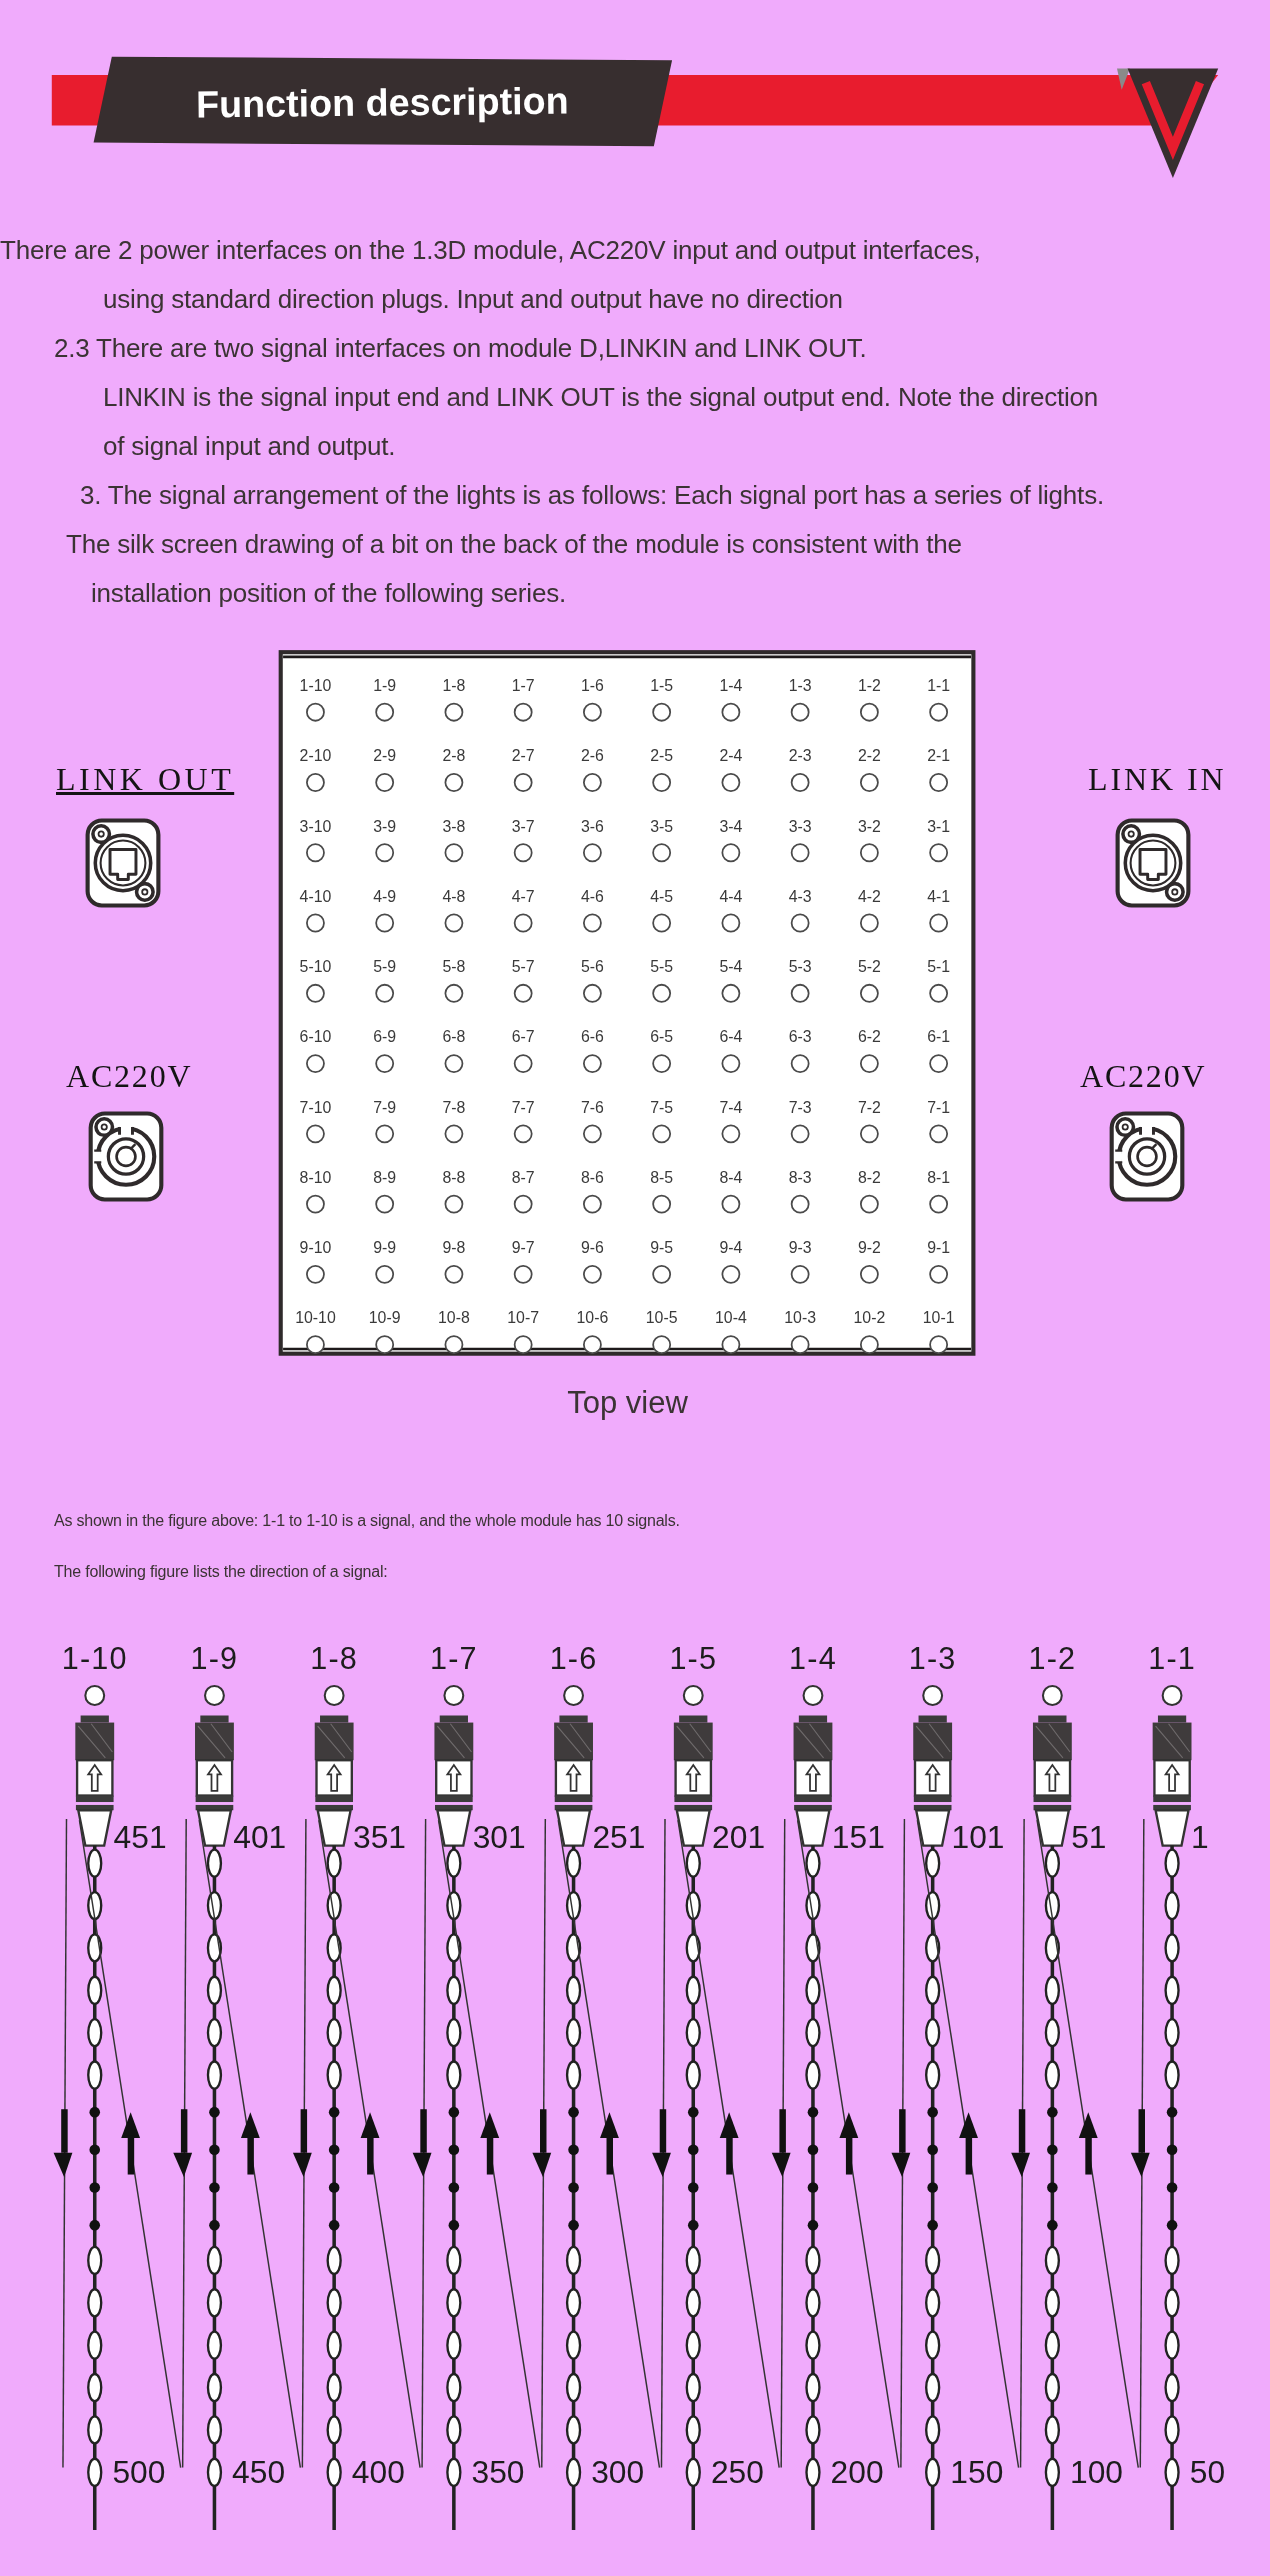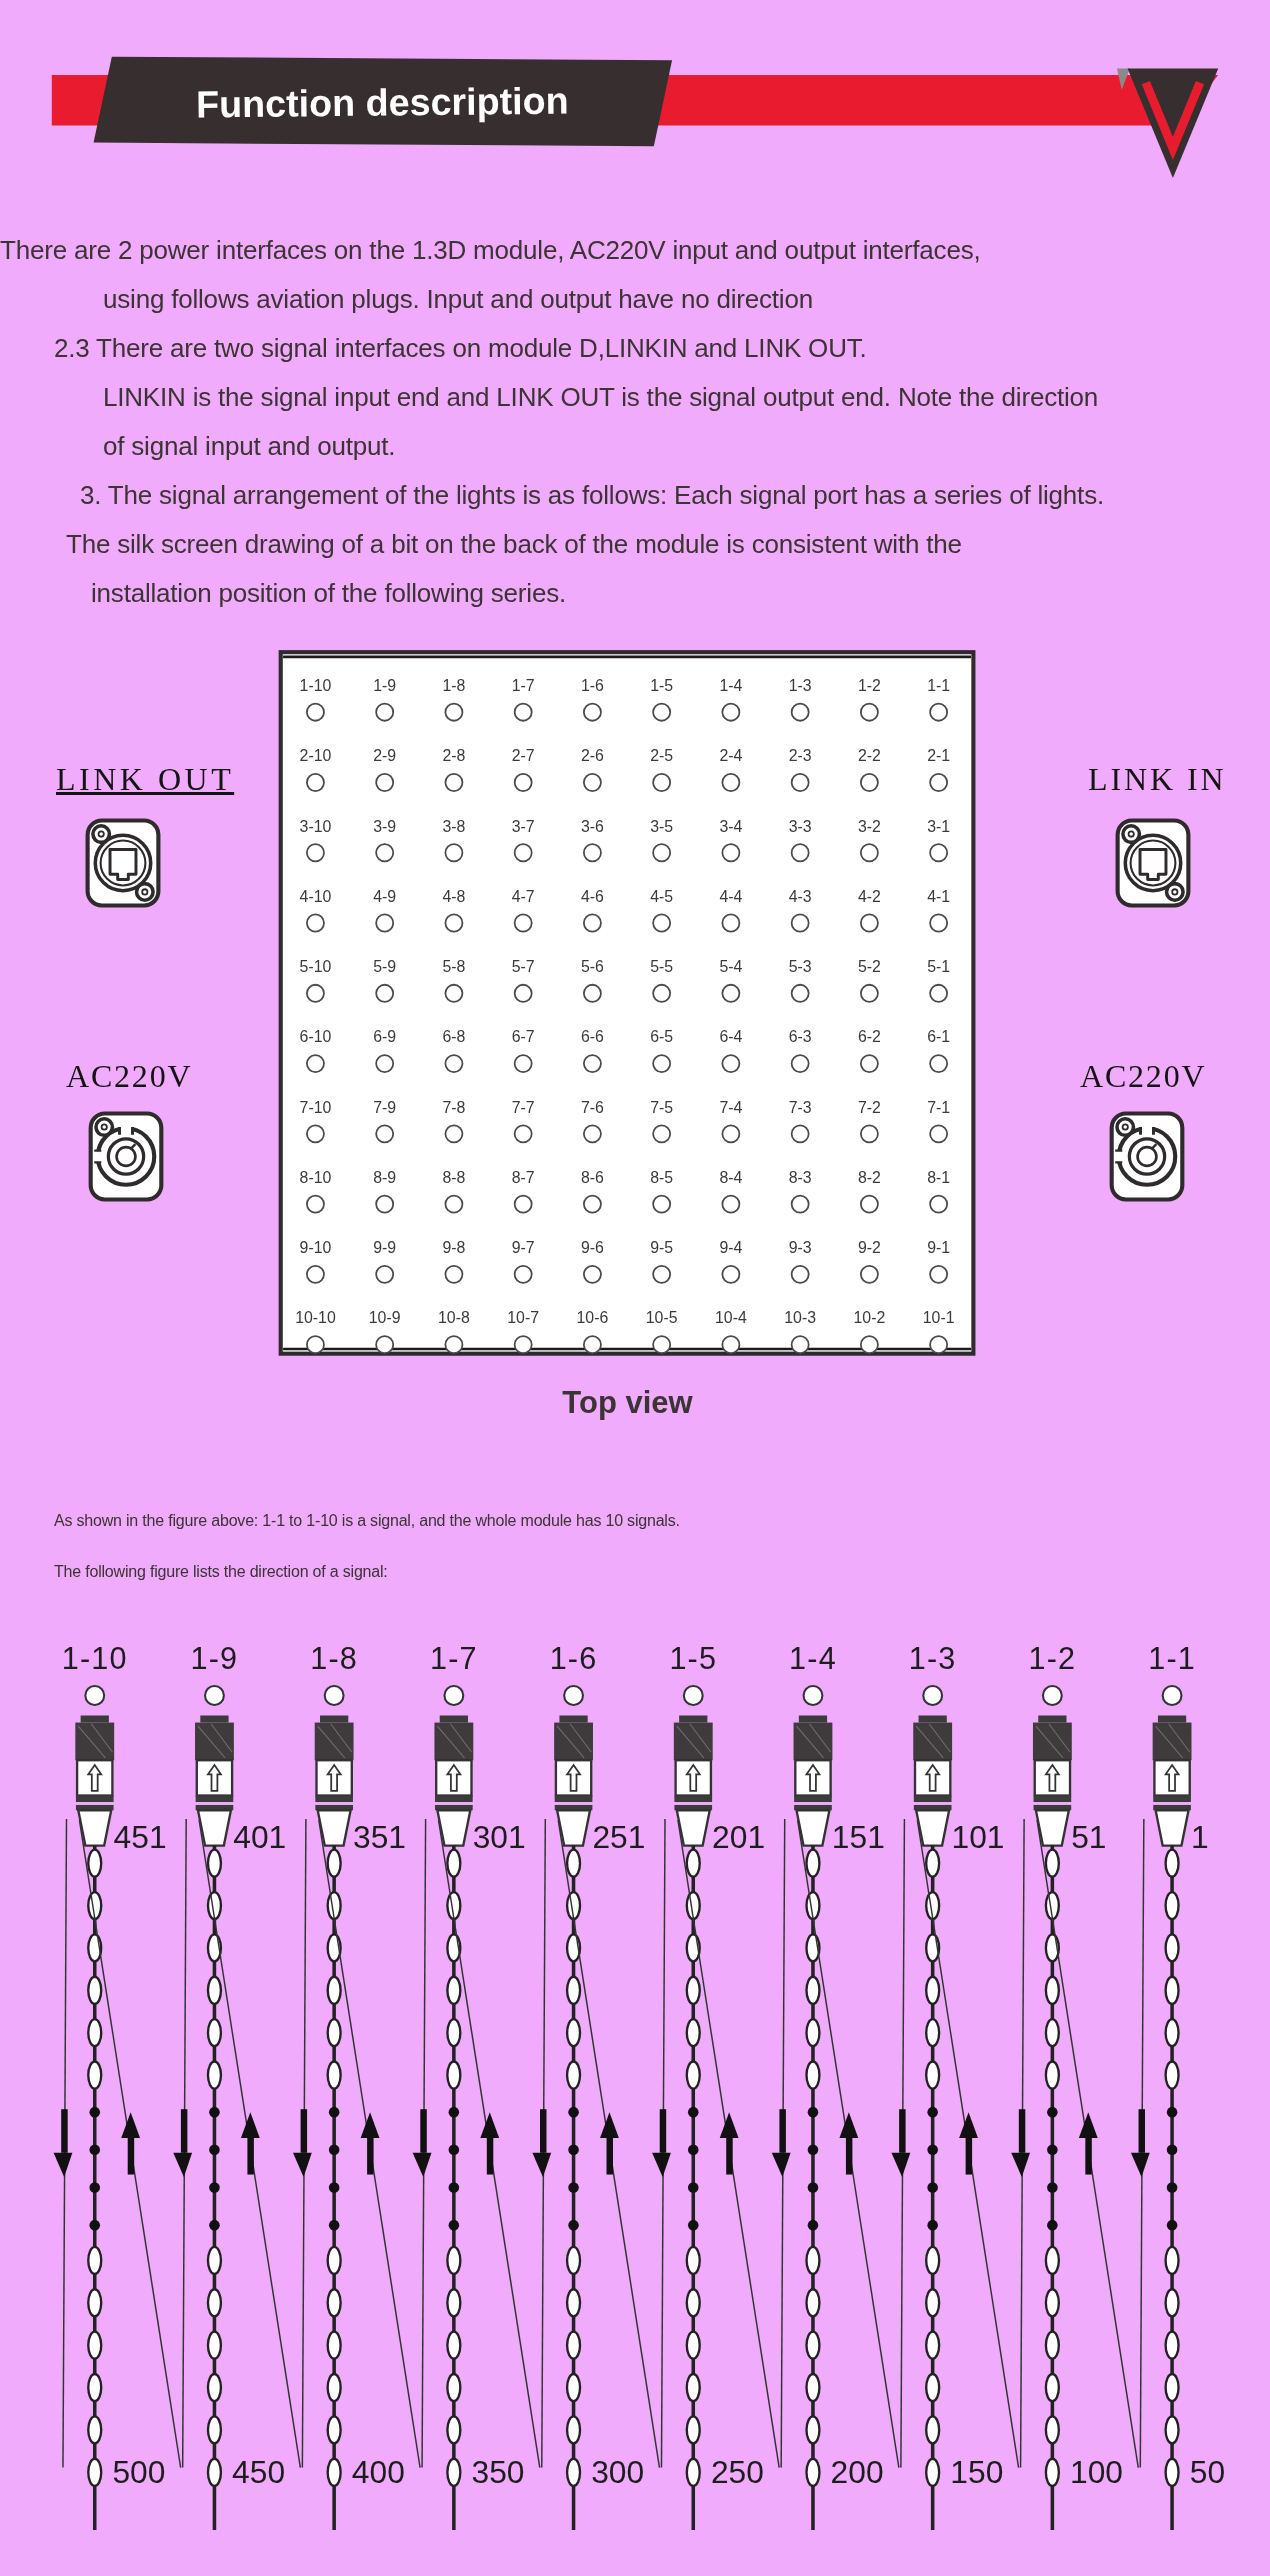--- a/index.html
+++ b/index.html
@@ -7,21 +7,21 @@
         font-family:"Liberation Sans","DejaVu Sans",sans-serif;color:#3b3334;}
   svg text{font-family:"Liberation Sans","DejaVu Sans",sans-serif;}
   
   .header-svg{position:absolute;left:0;top:0;width:1270px;height:277px;}
   
   .intro{position:absolute;left:0;top:226px;width:1270px;}
   .intro-line{height:49px;line-height:49px;font-size:26px;letter-spacing:-0.2px;color:#3b3334;white-space:pre;}
   
   .grid-svg{position:absolute;left:0;top:639px;width:1270px;height:742px;}
   .caption{position:absolute;left:281px;top:1385px;width:693px;text-align:center;
-           font-size:31px;font-weight:700;color:#3b3334;}
+           font-size:31px;font-weight:400;color:#3b3334;}
   
   .conn-label{position:absolute;font-family:"Liberation Serif","DejaVu Serif",serif;
               font-size:32px;letter-spacing:3.5px;color:#141414;white-space:nowrap;}
   .conn-icon{position:absolute;}
   
   .note{position:absolute;left:54px;top:1495px;width:1177px;}
   .note-line{height:51px;line-height:51px;font-size:16px;letter-spacing:-0.2px;color:#3b3334;}
   
   .signal-svg{position:absolute;left:0;top:1613px;width:1270px;height:963px;}
 </style>
@@ -62,21 +62,21 @@
     <polygon points="88,127 2070,127 2002,213 88,213" fill="#e81c2e"></polygon>
     <polygon points="190,96 1142,102 1111,248 159,242" fill="#372e2f"></polygon>
     <polygon points="1898,116 1920,116 1906,152" fill="#8a8a8a"></polygon>
     <polygon points="1916,116 2070,116 1993,302" fill="#372e2f"></polygon>
     <path d="M1947,140 L1993,252 L2039,140" stroke="#e81c2e" stroke-width="15" fill="none"></path>
     <text x="650" y="196" text-anchor="middle" font-size="64" font-weight="bold" fill="#ffffff" transform="rotate(-0.6 650 196)">Function description</text>
   </svg>
 
   <div class="intro" id="intro">
       <div class="intro-line" style="">There are 2 power interfaces on the 1.3D module, AC220V input and output interfaces,</div>
-      <div class="intro-line" style="margin-left: 103px;">using follows aviation plugs. Input and output have no direction</div>
+      <div class="intro-line" style="margin-left: 103px;">using standard direction plugs. Input and output have no direction</div>
       <div class="intro-line" style="margin-left: 54px;">2.3 There are two signal interfaces on module D,LINKIN and LINK OUT.</div>
       <div class="intro-line" style="margin-left: 103px;">LINKIN is the signal input end and LINK OUT is the signal output end. Note the direction</div>
       <div class="intro-line" style="margin-left: 103px;">of signal input and output.</div>
       <div class="intro-line" style="margin-left: 80px;">3. The signal arrangement of the lights is as follows: Each signal port has a series of lights.</div>
       <div class="intro-line" style="margin-left: 66px;">The silk screen drawing of a bit on the back of the module is consistent with the</div>
       <div class="intro-line" style="margin-left: 91px;">installation position of the following series.</div>
     </div>
 
   <svg class="grid-svg" id="grid-svg" viewBox="0 0 2158 1260">
       <rect x="477" y="22" width="1177" height="1192" fill="#fff" stroke="#2f2a2b" stroke-width="7"></rect>

